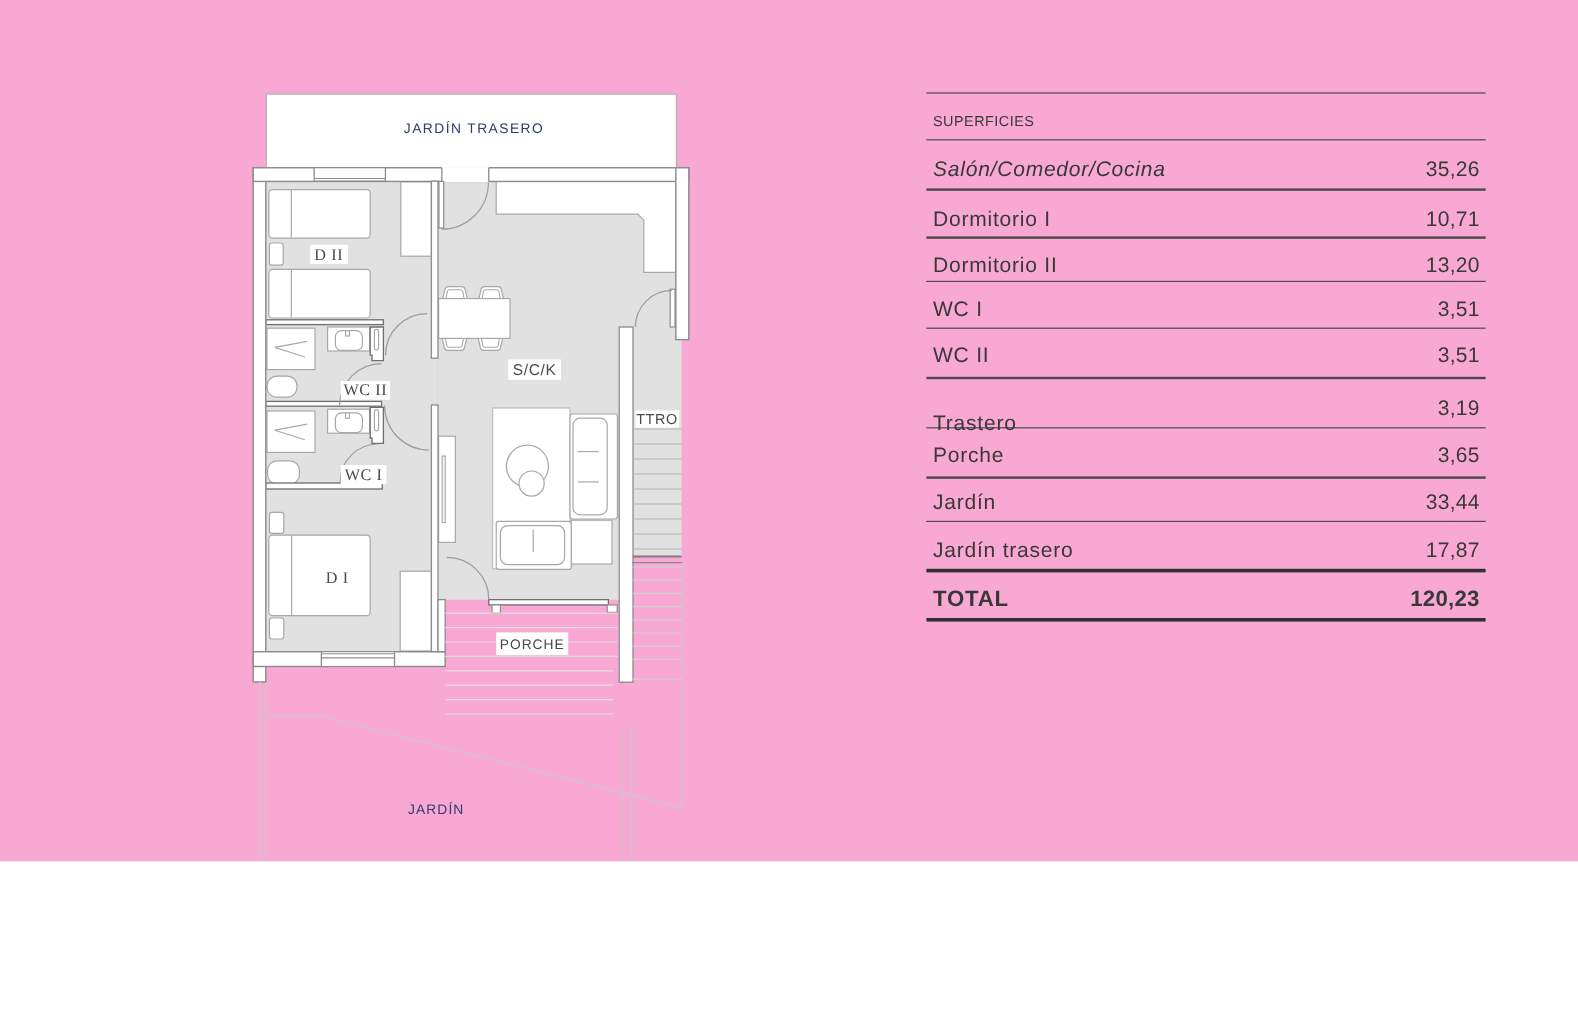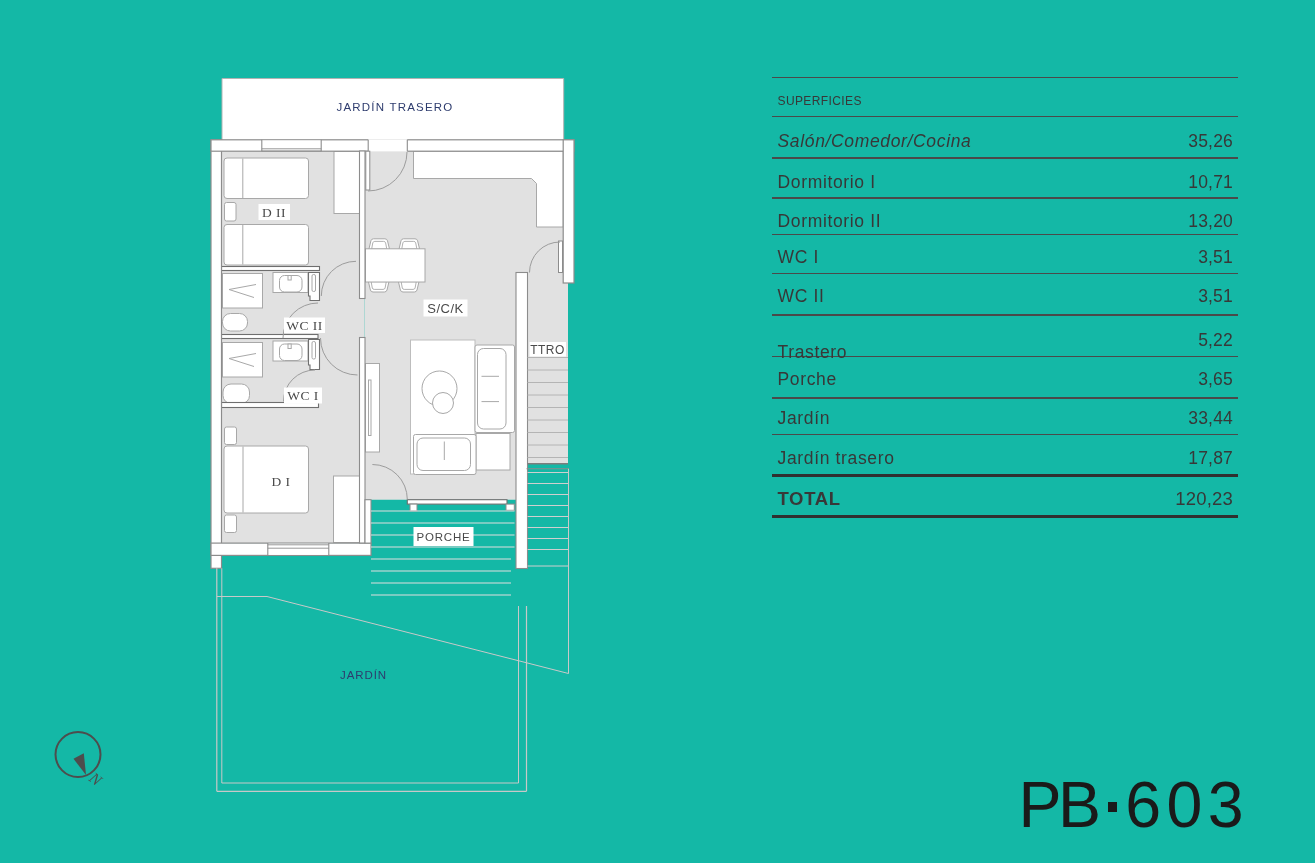--- a/index.html
+++ b/index.html
@@ -1,16 +1,16 @@
 <!DOCTYPE html>
 <html><head>
 <meta charset="utf-8">
 <style>
   html,body{margin:0;padding:0;background:#ffffff;}
-  #page{position:relative;width:1315px;height:863px;background:#14b8a6;overflow:hidden;
+  #page{position:relative;width:1315px;height:718px;background:#f9a8d4;overflow:hidden;
         font-family:"Liberation Sans", sans-serif;}
   #plan{position:absolute;left:0;top:0;}
   .rule{position:absolute;background:#4a4a4a;height:1.6px;left:771.5px;width:466px;}
   .rule.bold{height:2.4px;background:#303030;}
   .rowtxt{position:absolute;left:777.5px;color:#383838;font-size:17.5px;line-height:17.5px;letter-spacing:0.65px;white-space:nowrap;}
   .rowval{position:absolute;color:#383838;font-size:17.5px;line-height:17.5px;letter-spacing:0.2px;white-space:nowrap;
           width:200px;left:1033px;text-align:right;}
 </style>
 </head>
 <body>
@@ -306,26 +306,26 @@
 <div class="rowval" style="top:133.4px;">35,26</div>
 <div class="rowtxt" style="top:174.1px;">Dormitorio I</div>
 <div class="rowval" style="top:174.1px;">10,71</div>
 <div class="rowtxt" style="top:213.0px;">Dormitorio II</div>
 <div class="rowval" style="top:213.0px;">13,20</div>
 <div class="rowtxt" style="top:249.4px;">WC I</div>
 <div class="rowval" style="top:249.4px;">3,51</div>
 <div class="rowtxt" style="top:287.5px;">WC II</div>
 <div class="rowval" style="top:287.5px;">3,51</div>
 <div class="rowtxt" style="top:344px;">Trastero</div>
-<div class="rowval" style="top:331.9px;">5,22</div>
+<div class="rowval" style="top:331.9px;">3,19</div>
 <div class="rowtxt" style="top:371.4px;">Porche</div>
 <div class="rowval" style="top:371.4px;">3,65</div>
 <div class="rowtxt" style="top:410.1px;">Jardín</div>
 <div class="rowval" style="top:410.1px;">33,44</div>
 <div class="rowtxt" style="top:449.5px;">Jardín trasero</div>
 <div class="rowval" style="top:449.5px;">17,87</div>
 <div class="rowtxt" style="top:489.6px;font-weight:bold;font-size:18.5px;line-height:18.5px;">TOTAL</div>
-<div class="rowval" style="top:489.6px;font-weight:normal;font-size:18.5px;line-height:18.5px;">120,23</div>
+<div class="rowval" style="top:489.6px;font-weight:bold;font-size:18.5px;line-height:18.5px;">120,23</div>
 </div>
 
 <div id="pbcode" style="position:absolute;left:1018.6px;top:772.8px;color:#1a1a1a;
      font-size:64.5px;line-height:64.5px;white-space:nowrap;"><span style="letter-spacing:-3.5px;">PB</span><span style="display:inline-block;width:9.5px;height:9.5px;background:#1a1a1a;margin-left:10px;margin-right:8px;vertical-align:15px;"></span><span style="letter-spacing:5.4px;">603</span></div>
 </div>
 
 </body></html>

